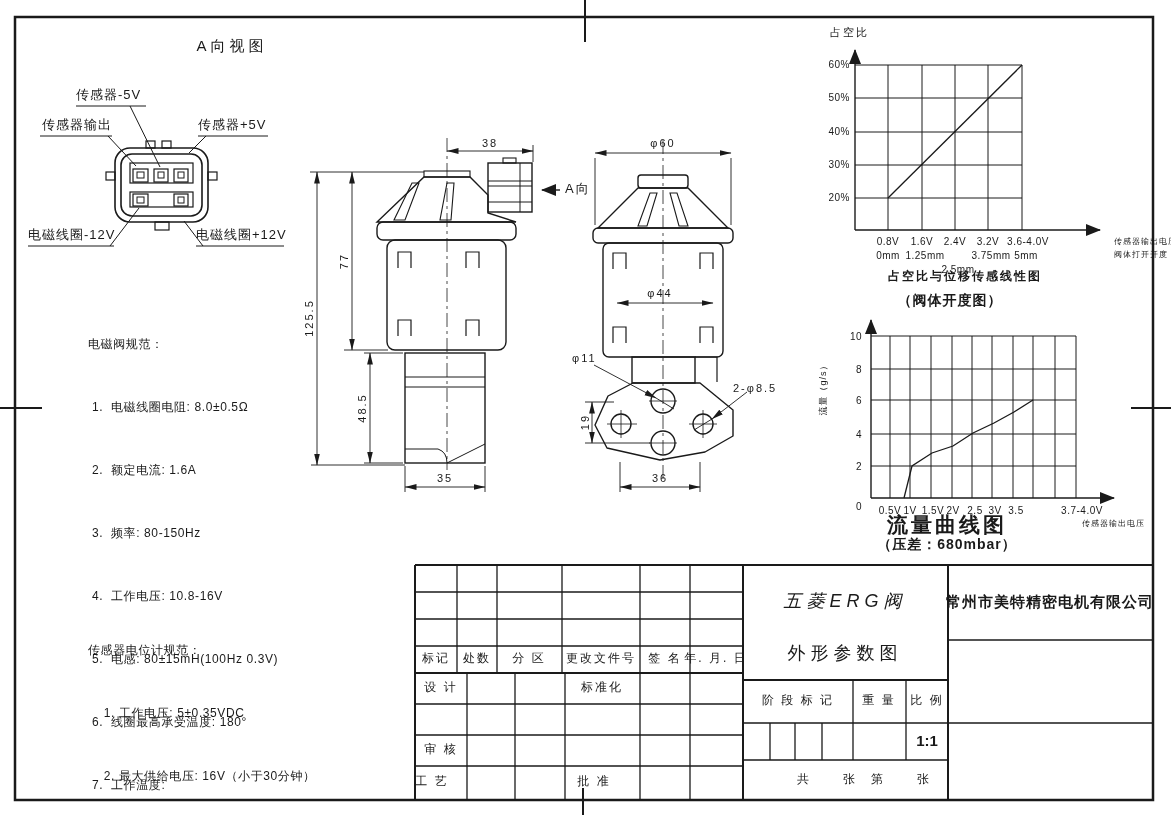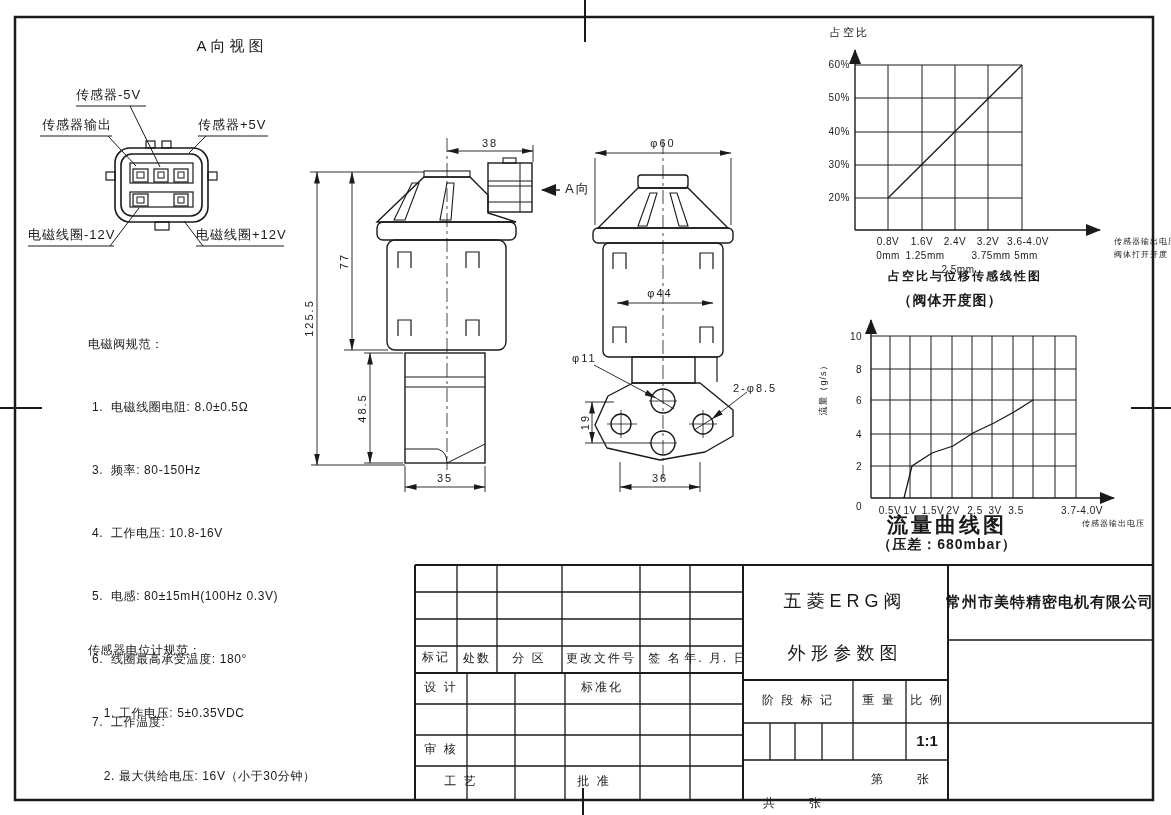--- a/index.html
+++ b/index.html
@@ -243,20 +243,21 @@
   <div class="t cc" style="left:232px;top:46px;font-size:15px;letter-spacing:4px;">A向视图</div>
   <div class="t pin" style="left:76px;top:88px;">传感器-5V</div>
   <div class="t pin" style="left:42px;top:118px;">传感器输出</div>
   <div class="t pin" style="left:198px;top:118px;">传感器+5V</div>
   <div class="t pin" style="left:28px;top:228px;">电磁线圈-12V</div>
   <div class="t pin" style="left:196px;top:228px;">电磁线圈+12V</div>
 
   <div class="spec" style="left:88px;top:292px;">
     <div>电磁阀规范：</div>
     <div> 1.  电磁线圈电阻: 8.0±0.5Ω</div>
+    <div> 2.  额定电流: 1.6A</div>
     <div> 3.  频率: 80-150Hz</div>
     <div> 4.  工作电压: 10.8-16V</div>
     <div> 5.  电感: 80±15mH(100Hz 0.3V)</div>
     <div> 6.  线圈最高承受温度: 180°</div>
     <div> 7.  工作温度:</div>
     
     
     
     
     
@@ -320,34 +321,34 @@
   <div class="t tick cc" style="left:933px;top:510px;">1.5V</div>
   <div class="t tick cc" style="left:953px;top:510px;text-align:center;">2V</div>
   <div class="t tick cc" style="left:975px;top:510px;">2.5</div>
   <div class="t tick cc" style="left:995px;top:510px;">3V</div>
   <div class="t tick cc" style="left:1016px;top:510px;">3.5</div>
   <div class="t tick cc" style="left:1050px;top:510px;margin-left:32px;">3.7-4.0V</div>
   <div class="t axlab" style="left:1082px;top:520px;">传感器输出电压</div>
   <div class="t cc" style="left:947px;top:525px;font-size:21px;font-weight:bold;letter-spacing:3px;">流量曲线图</div>
   <div class="t cc" style="left:947px;top:545px;font-size:14px;font-weight:bold;letter-spacing:1px;">（压差：680mbar）</div>
 
-  <div class="t tb cc" style="left:436px;top:659px;font-family:Liberation Mono, monospace;">标记</div>
+  <div class="t tb cc" style="left:436px;top:659px;">标记</div>
   <div class="t tb cc" style="left:477px;top:659px;">处数</div>
   <div class="t tb cc" style="left:529px;top:659px;">分 区</div>
   <div class="t tb cc" style="left:601px;top:659px;">更改文件号</div>
   <div class="t tb cc" style="left:665px;top:659px;">签 名</div>
   <div class="t tb cc" style="left:716px;top:659px;">年. 月. 日</div>
   <div class="t tb cc" style="left:441px;top:688px;">设 计</div>
   <div class="t tb cc" style="left:602px;top:688px;">标准化</div>
   <div class="t tb cc" style="left:441px;top:750px;">审 核</div>
-  <div class="t tb cc" style="left:461px;top:782px;">工 艺</div>
+  <div class="t tb cc" style="left:432px;top:782px;">工 艺</div>
   <div class="t tb cc" style="left:594px;top:782px;">批 准</div>
-  <div class="t bigtitle cc" style="left:845px;top:602px;">五菱ERG阀</div>
+  <div class="t bigtitle cc" style="left:845px;top:602px;font-style:italic;">五菱ERG阀</div>
   <div class="t bigtitle cc" style="left:845px;top:654px;">外形参数图</div>
   <div class="t company cc" style="left:1050px;top:602px;">常州市美特精密电机有限公司</div>
   <div class="t tb cc" style="left:798px;top:701px;">阶 段 标 记</div>
   <div class="t tb cc" style="left:879px;top:701px;">重 量</div>
   <div class="t tb cc" style="left:927px;top:701px;">比 例</div>
   <div class="t cc" style="left:927px;top:741px;font-size:15px;font-weight:bold;">1:1</div>
-  <div class="t tb cc" style="left:793px;top:780px;margin-top:24px;">共      张</div>
+  <div class="t tb cc" style="left:827px;top:780px;">共      张</div>
   <div class="t tb cc" style="left:901px;top:780px;">第      张</div>
 
 </div>
 
 </body></html>

